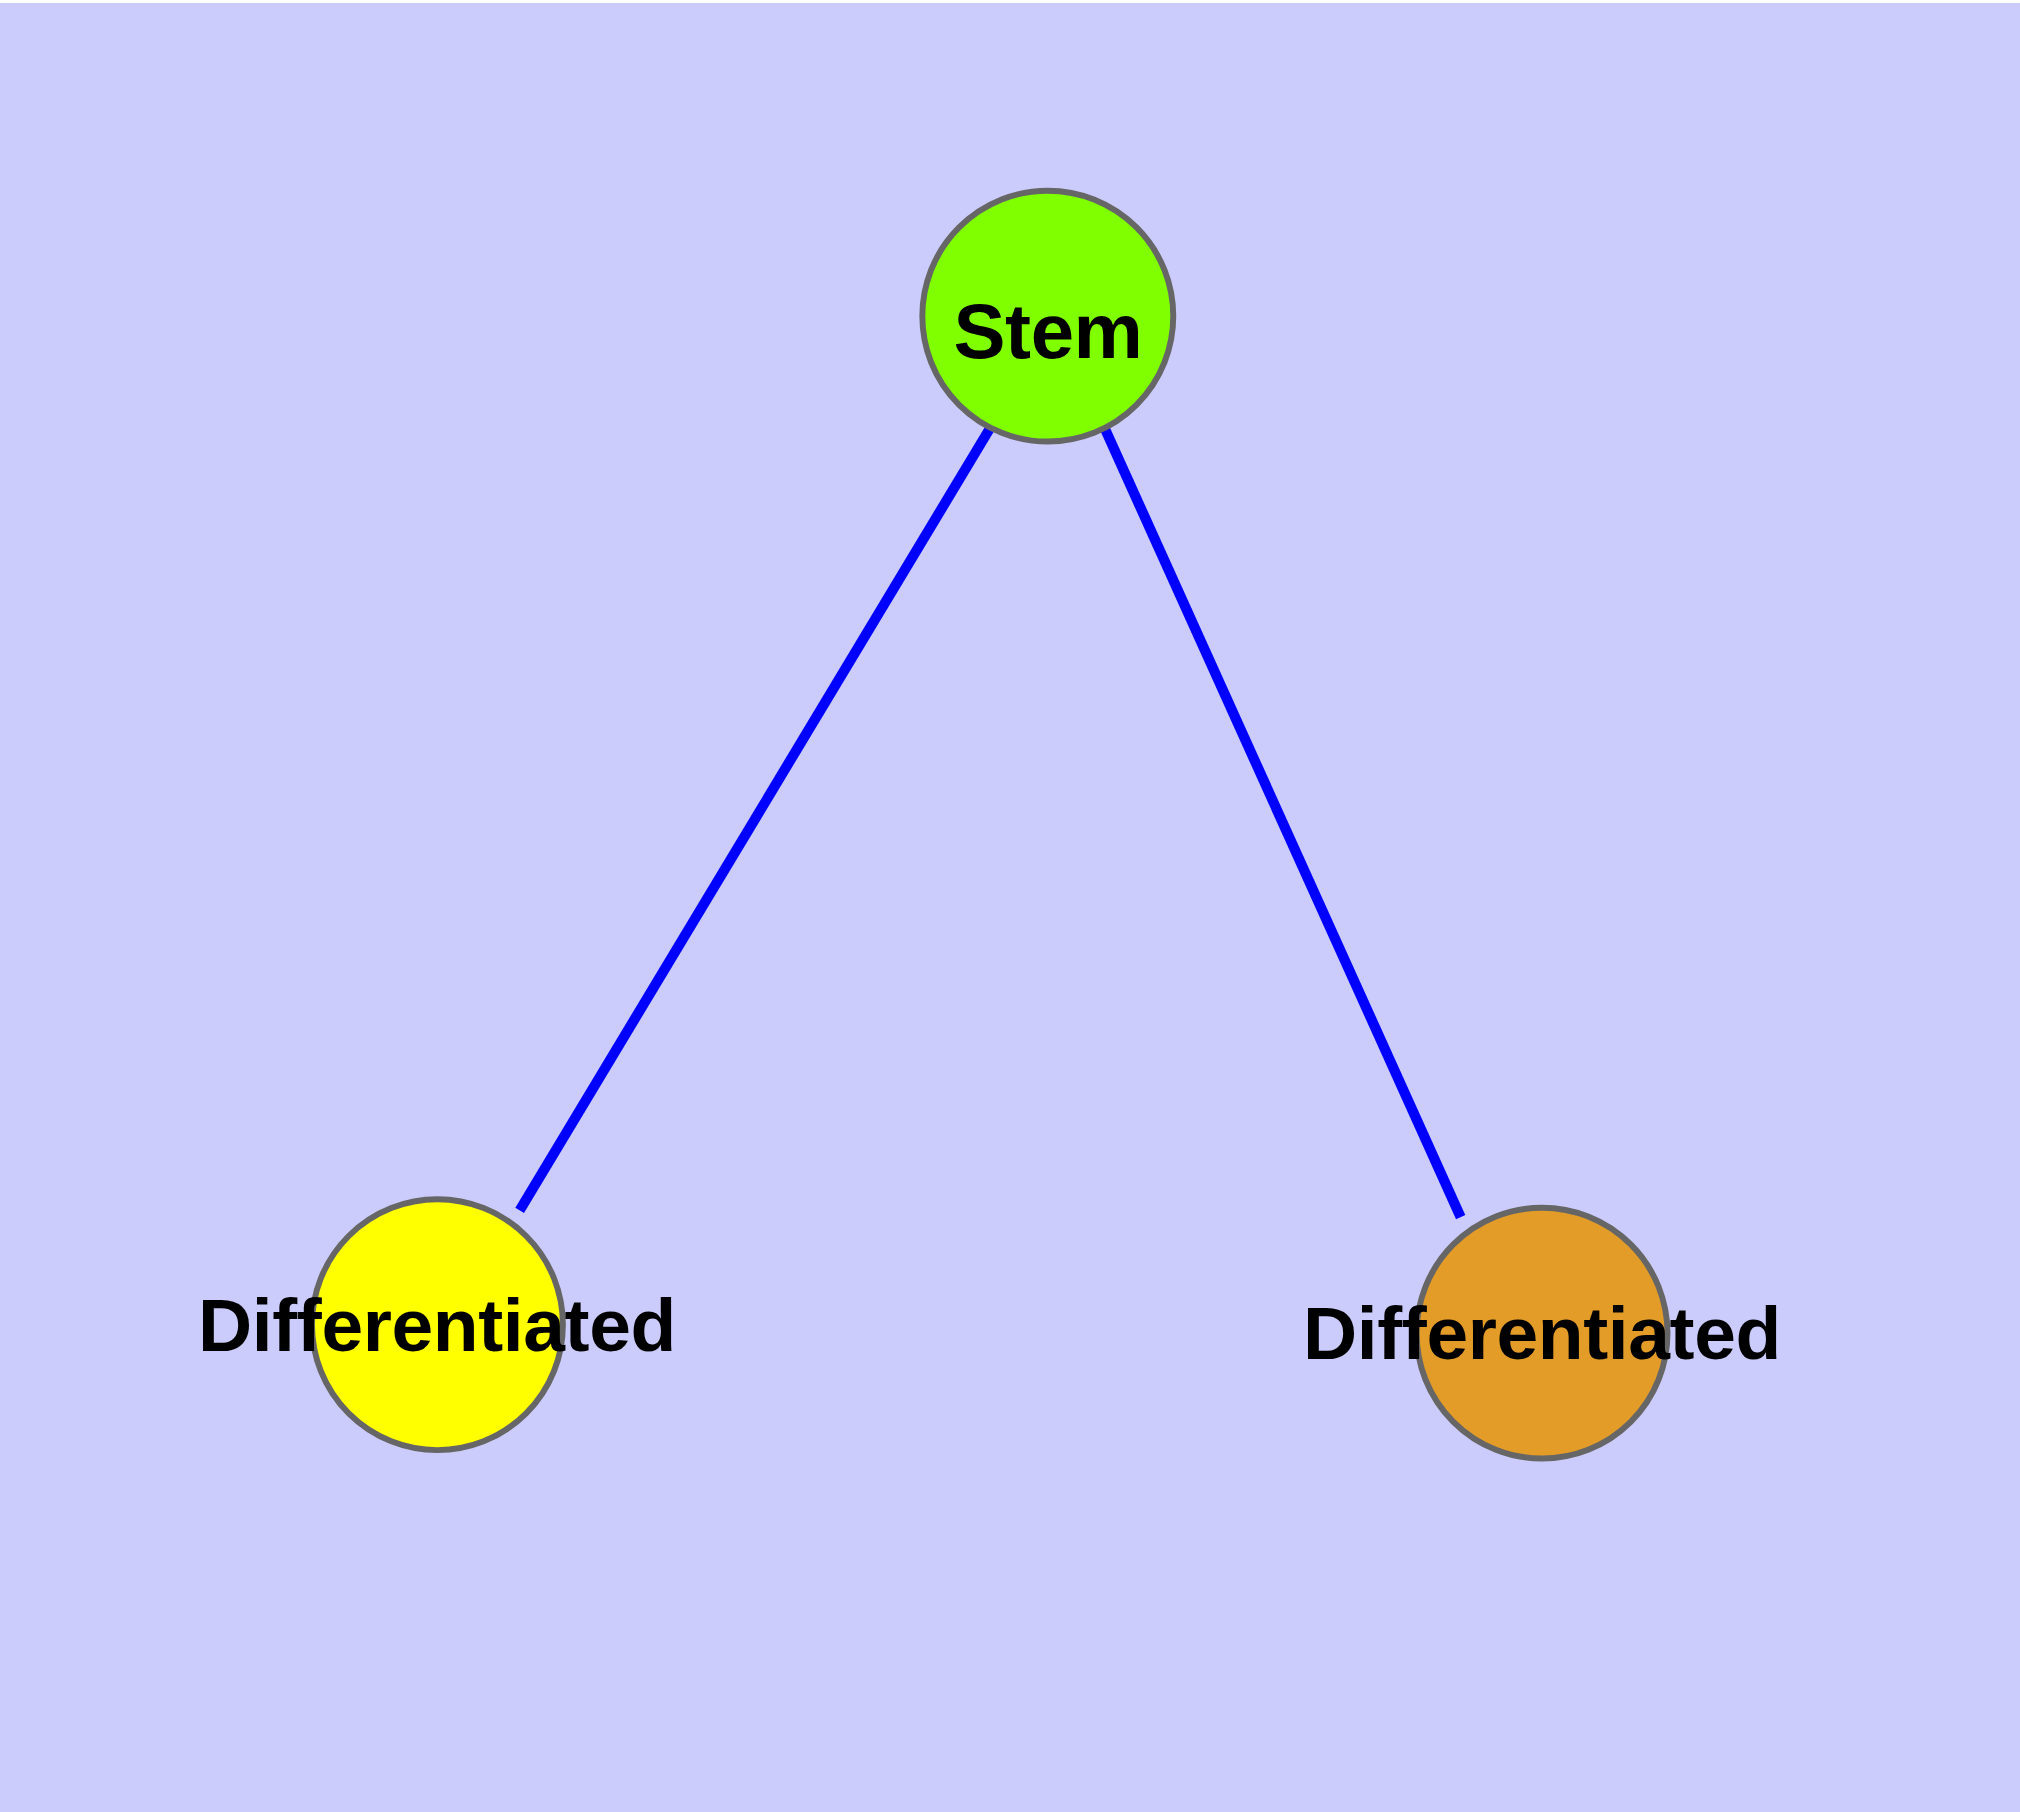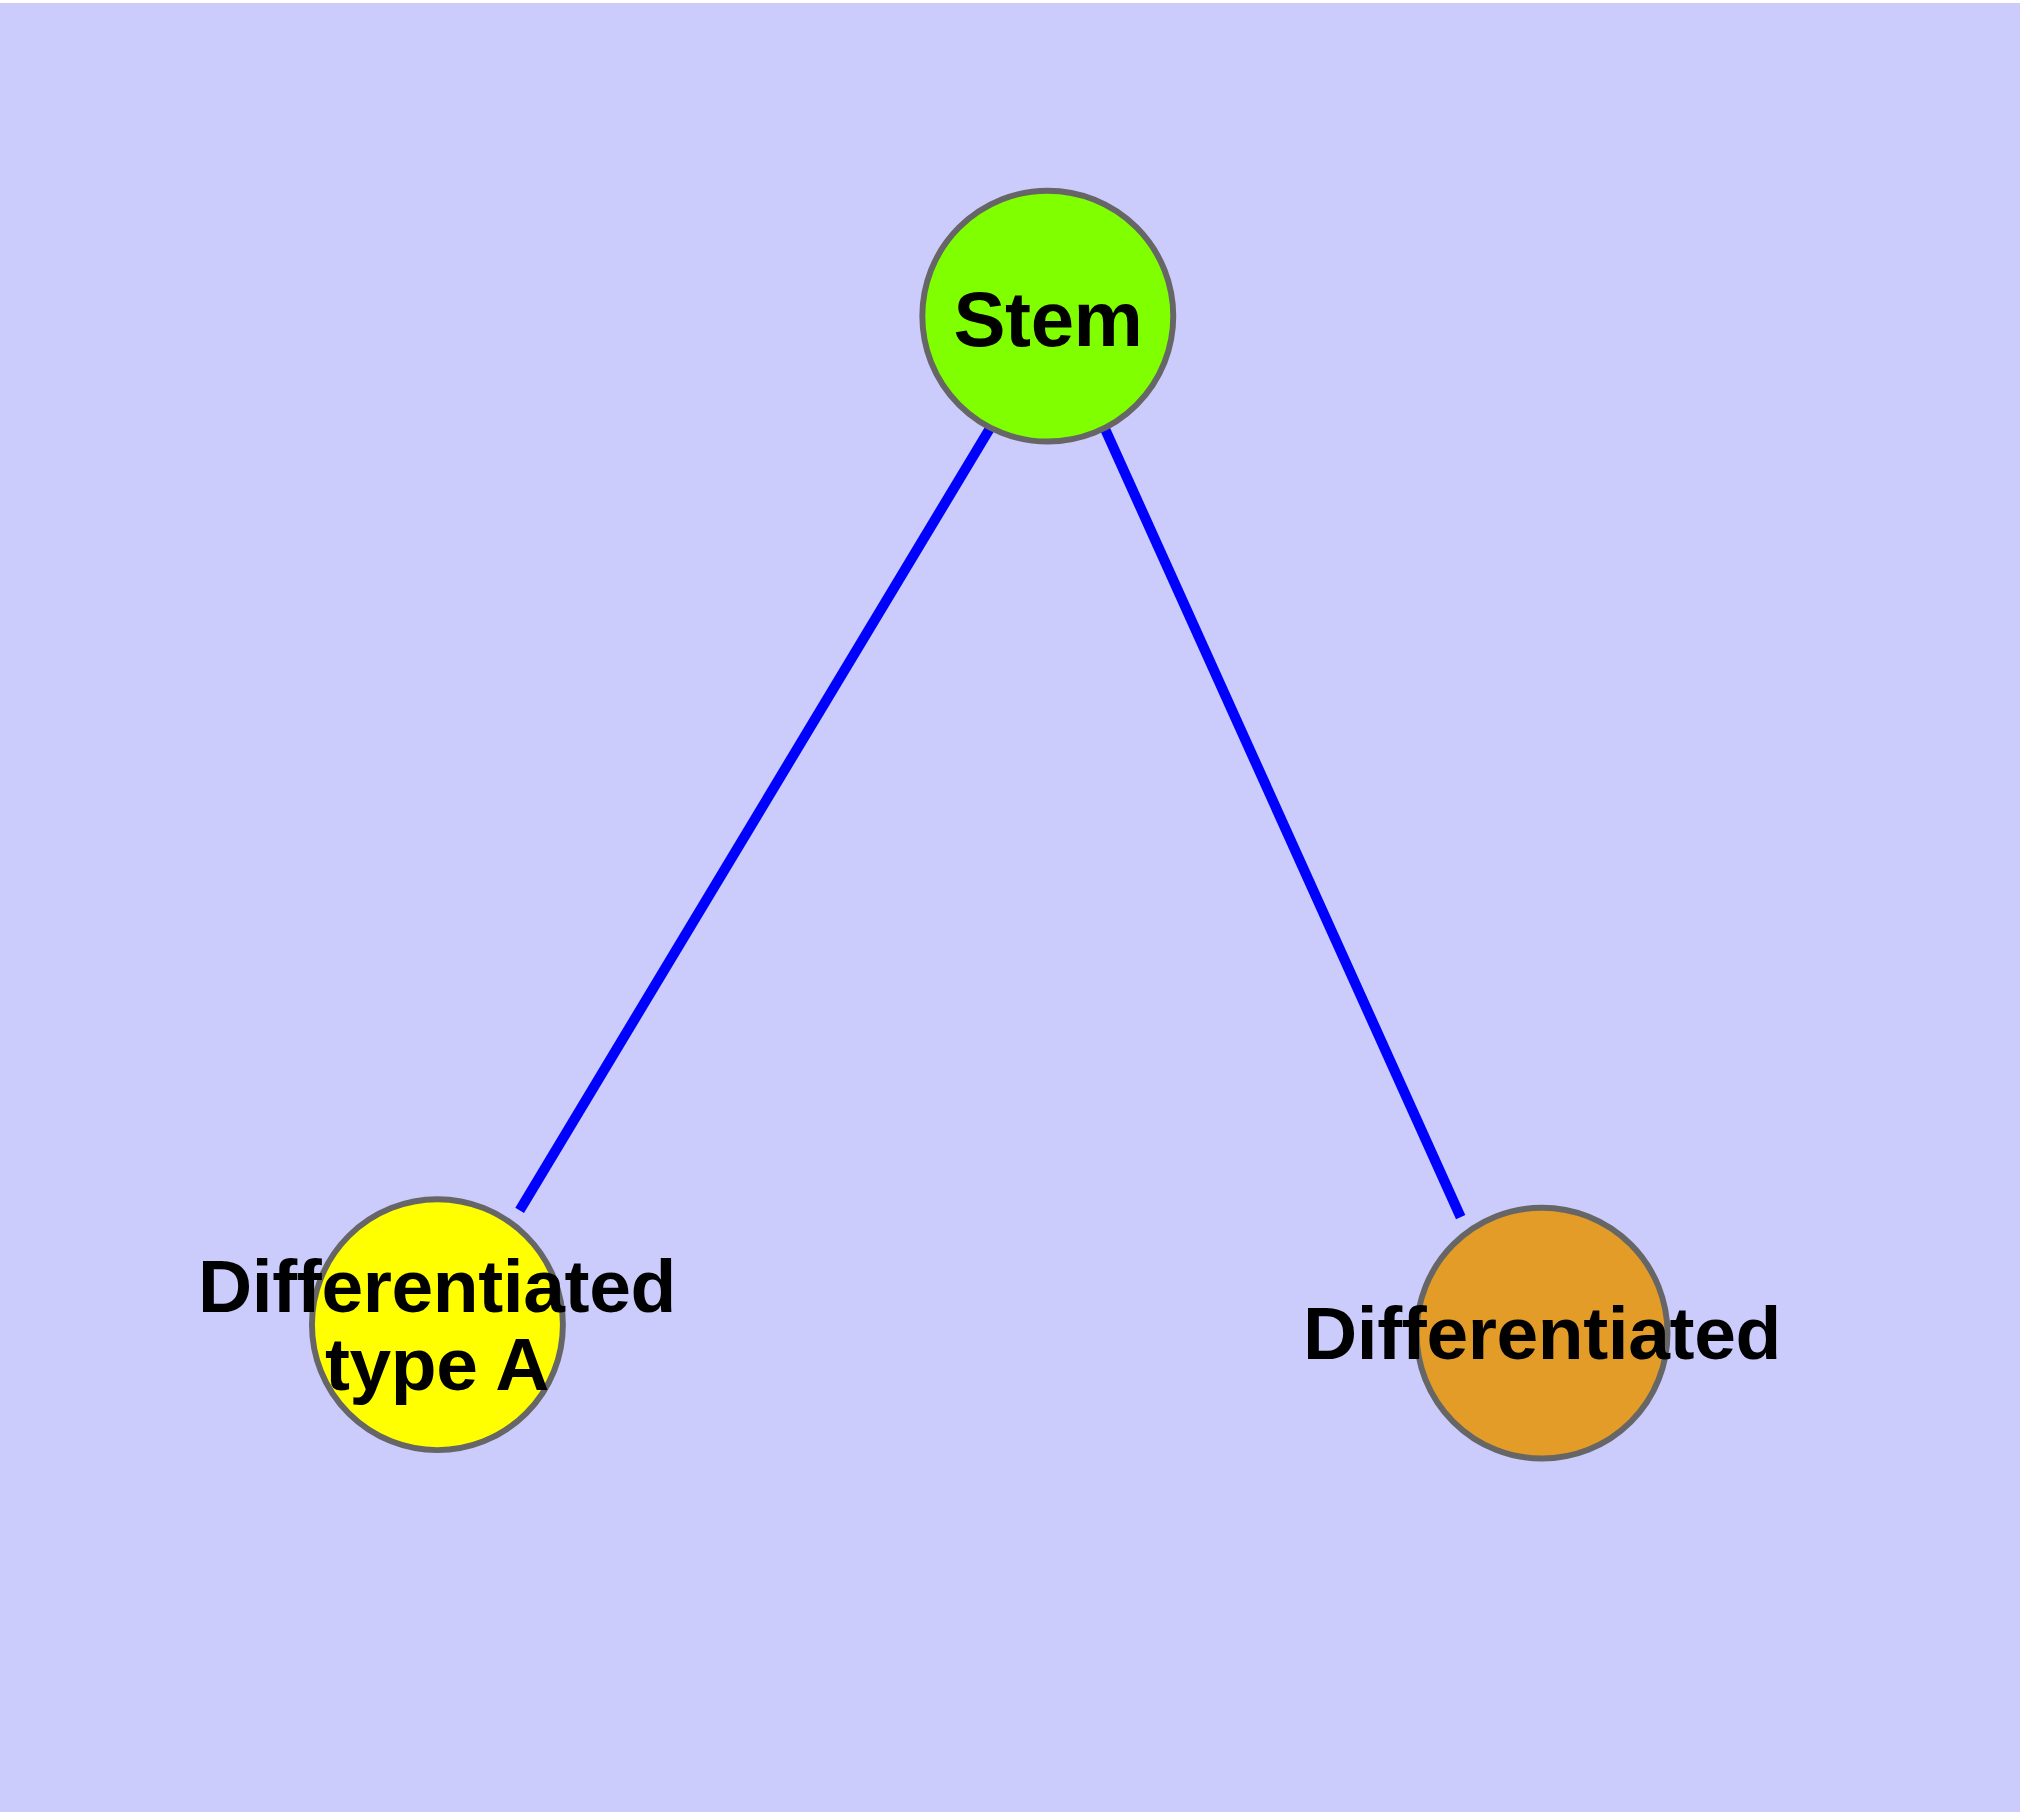--- a/index.html
+++ b/index.html
@@ -60,19 +60,19 @@
         <line x1="1303" y1="505" x2="1723" y2="1436" stroke="#0000FF" stroke-width="12" stroke-linecap="butt"></line>
       </g>
     <g id="node-layer">
         <circle cx="1236" cy="373" r="148" fill="#7FFF00" stroke="#666666" stroke-width="7"></circle>
         <circle cx="516" cy="1563" r="148" fill="#FFFF00" stroke="#666666" stroke-width="7"></circle>
         <circle cx="1819" cy="1573" r="148" fill="#E39C28" stroke="#666666" stroke-width="7"></circle>
       </g>
   </svg>
 
   <div id="label-layer">
-      <div class="node-label big" style="left: 1048px; top: 320px; font-size: 78px; color: rgb(0, 0, 0);"><div>Stem</div></div>
-      <div class="node-label small" style="left: 437px; top: 1325px; font-size: 75px; color: rgb(0, 0, 0);"><div>Differentiated</div><div>type A</div></div>
+      <div class="node-label big" style="left: 1048px; top: 332px; font-size: 78px; color: rgb(0, 0, 0);"><div>Stem</div></div>
+      <div class="node-label small" style="left: 437px; top: 1325px; font-size: 75px; color: rgb(0, 0, 0);"><div>Differentiated</div></div>
       <div class="node-label small" style="left: 1542px; top: 1333px; font-size: 75px; color: rgb(0, 0, 0);"><div>Differentiated</div></div>
     </div>
 
 </div>
 
 
 </body></html>

